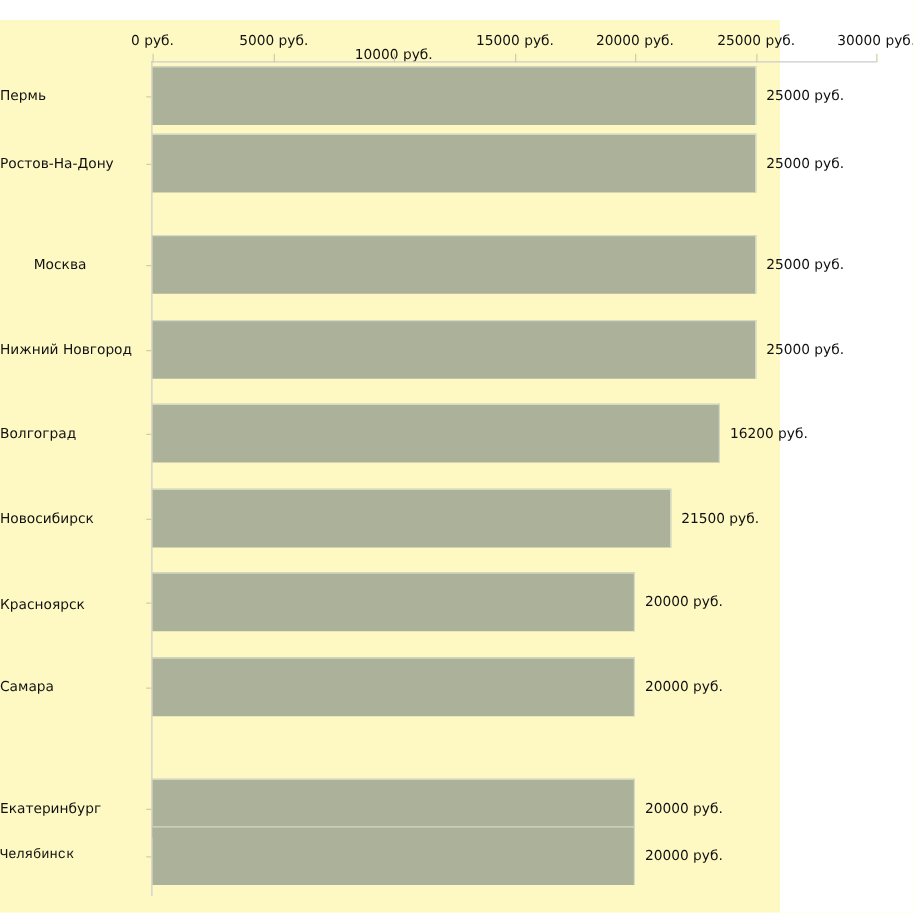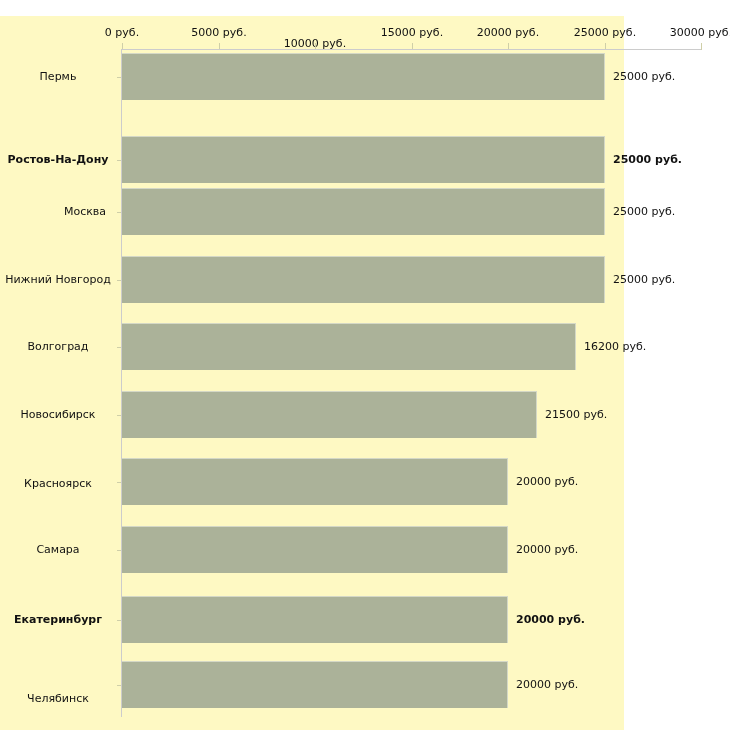--- a/index.html
+++ b/index.html
@@ -40,21 +40,21 @@
   }
   .row {
     position: absolute;
     left: 0;
     width: 730px;
   }
   .cat-label {
     position: absolute;
     left: 0;
     width: 116px;
-    text-align: center;
+    text-align: left;
     font-size: 11px;
     color: #111111;
     white-space: nowrap;
   }
   .ytick {
     position: absolute;
     height: 1px;
     width: 4px;
   }
   .bar {
@@ -92,21 +92,21 @@
     </div>
   <div class="xaxis-line" id="xaxis-line" style="left: 121px; top: 33px; width: 580px; background: rgb(204, 204, 204);"></div>
   <div class="yaxis-line" id="yaxis-line" style="left: 121px; top: 33px; height: 668px; background: rgb(204, 204, 204);"></div>
   <div id="rows">
       <div class="row" style="top: 37px; height: 47px;">
         <div class="cat-label" style="top: 17px;">Пермь</div>
         <div class="ytick" style="left: 117px; top: 24px; background: rgb(207, 207, 168);"></div>
         <div class="bar" style="left: 122px; top: 0px; width: 483px; height: 47px; background: rgb(171, 178, 153); border-top: 1px solid rgb(212, 216, 198); border-right: 1px solid rgb(212, 216, 198);"></div>
         <div class="val-label" style="left: 613px; top: 17px;">25000 руб.</div>
       </div>
-      <div class="row" style="top: 120px; height: 47px; font-weight: bold;">
+      <div class="row" style="top: 91px; height: 47px;">
         <div class="cat-label" style="top: 17px;">Ростов-На-Дону</div>
         <div class="ytick" style="left: 117px; top: 24px; background: rgb(207, 207, 168);"></div>
         <div class="bar" style="left: 122px; top: 0px; width: 483px; height: 47px; background: rgb(171, 178, 153); border-top: 1px solid rgb(212, 216, 198); border-right: 1px solid rgb(212, 216, 198);"></div>
         <div class="val-label" style="left: 613px; top: 17px;">25000 руб.</div>
       </div>
       <div class="row" style="top: 172px; height: 47px;">
         <div class="cat-label" style="top: 17px; padding-left: 27px;">Москва</div>
         <div class="ytick" style="left: 117px; top: 24px; background: rgb(207, 207, 168);"></div>
         <div class="bar" style="left: 122px; top: 0px; width: 483px; height: 47px; background: rgb(171, 178, 153); border-top: 1px solid rgb(212, 216, 198); border-right: 1px solid rgb(212, 216, 198);"></div>
         <div class="val-label" style="left: 613px; top: 17px;">25000 руб.</div>
@@ -134,26 +134,26 @@
         <div class="ytick" style="left: 117px; top: 24px; background: rgb(207, 207, 168);"></div>
         <div class="bar" style="left: 122px; top: 0px; width: 386px; height: 47px; background: rgb(171, 178, 153); border-top: 1px solid rgb(212, 216, 198); border-right: 1px solid rgb(212, 216, 198);"></div>
         <div class="val-label" style="left: 516px; top: 17px;">20000 руб.</div>
       </div>
       <div class="row" style="top: 510px; height: 47px;">
         <div class="cat-label" style="top: 17px;">Самара</div>
         <div class="ytick" style="left: 117px; top: 24px; background: rgb(207, 207, 168);"></div>
         <div class="bar" style="left: 122px; top: 0px; width: 386px; height: 47px; background: rgb(171, 178, 153); border-top: 1px solid rgb(212, 216, 198); border-right: 1px solid rgb(212, 216, 198);"></div>
         <div class="val-label" style="left: 516px; top: 17px;">20000 руб.</div>
       </div>
-      <div class="row" style="top: 580px; height: 47px; font-weight: bold;">
+      <div class="row" style="top: 607px; height: 47px;">
         <div class="cat-label" style="top: 17px;">Екатеринбург</div>
         <div class="ytick" style="left: 117px; top: 24px; background: rgb(207, 207, 168);"></div>
         <div class="bar" style="left: 122px; top: 0px; width: 386px; height: 47px; background: rgb(171, 178, 153); border-top: 1px solid rgb(212, 216, 198); border-right: 1px solid rgb(212, 216, 198);"></div>
         <div class="val-label" style="left: 516px; top: 17px;">20000 руб.</div>
       </div>
       <div class="row" style="top: 645px; height: 47px;">
-        <div class="cat-label" style="top: 31px;">Челябинск</div>
+        <div class="cat-label" style="top: 17px; font-family: Liberation Mono, monospace;">Челябинск</div>
         <div class="ytick" style="left: 117px; top: 24px; background: rgb(207, 207, 168);"></div>
         <div class="bar" style="left: 122px; top: 0px; width: 386px; height: 47px; background: rgb(171, 178, 153); border-top: 1px solid rgb(212, 216, 198); border-right: 1px solid rgb(212, 216, 198);"></div>
         <div class="val-label" style="left: 516px; top: 17px;">20000 руб.</div>
       </div>
     </div>
 </div>
 
 </body></html>

